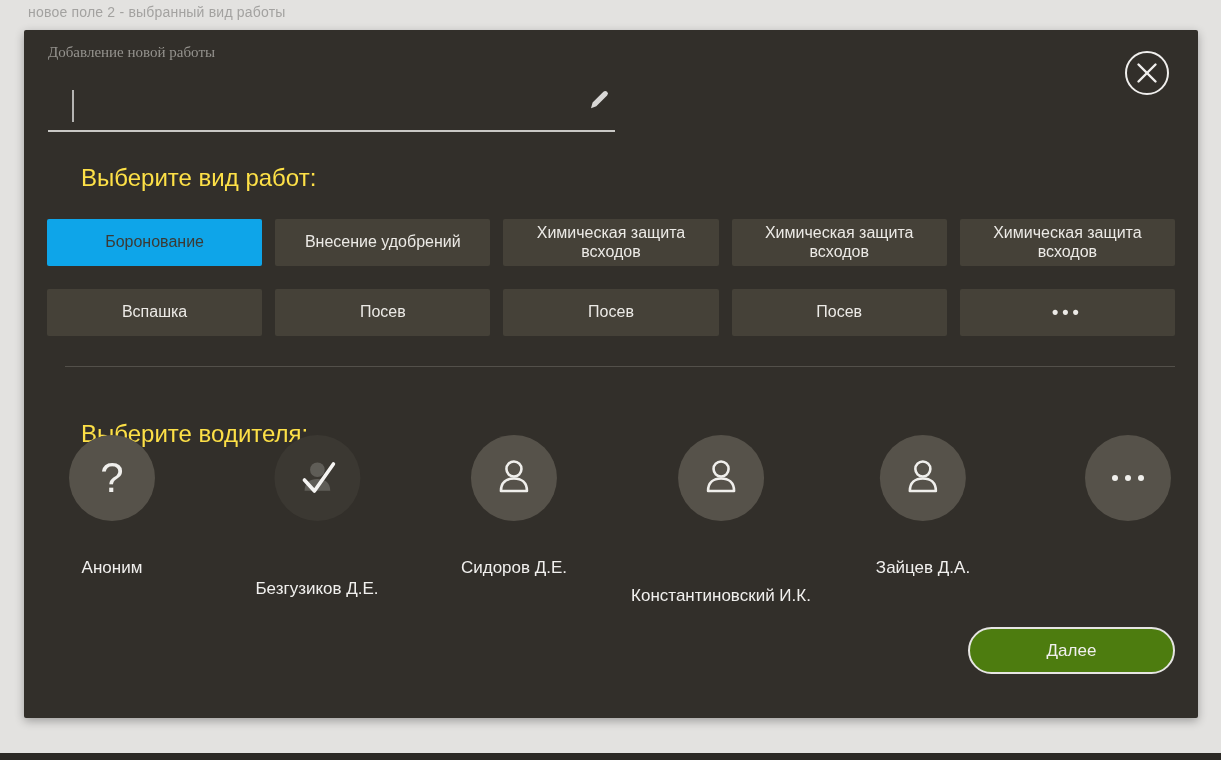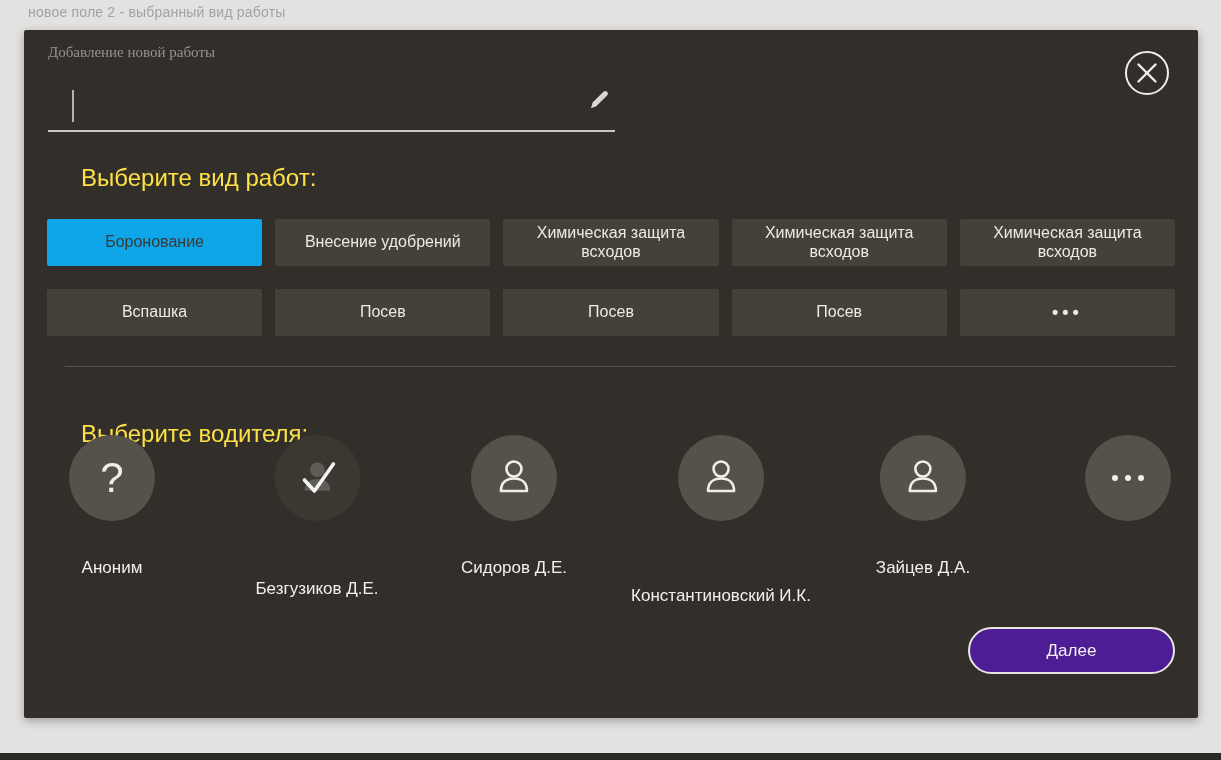--- a/index.html
+++ b/index.html
@@ -101,21 +101,21 @@
   .dots i {
     width: 6px; height: 6px; border-radius: 50%;
     background: #f0efec; display: block;
   }
   .driver-name {
     margin-top: 37px; font-size: 17px; color: #f1f0ee; white-space: nowrap;
   }
   .next-btn {
     position: absolute; left: 944px; top: 597px;
     width: 207px; height: 47px;
-    background: #4c1d95; color: #f1f0ee;
+    background: #4d7c0f; color: #f1f0ee;
     border: 2px solid #e6e5e3; border-radius: 24px;
     font-family: "Liberation Sans", sans-serif;
     font-size: 17px; cursor: pointer;
   }
   .bottom-bar {
     position: absolute; left: 0; bottom: 0;
     width: 100%; height: 7px; background: #2b2925;
   }
   svg { display: block; }
 </style>

